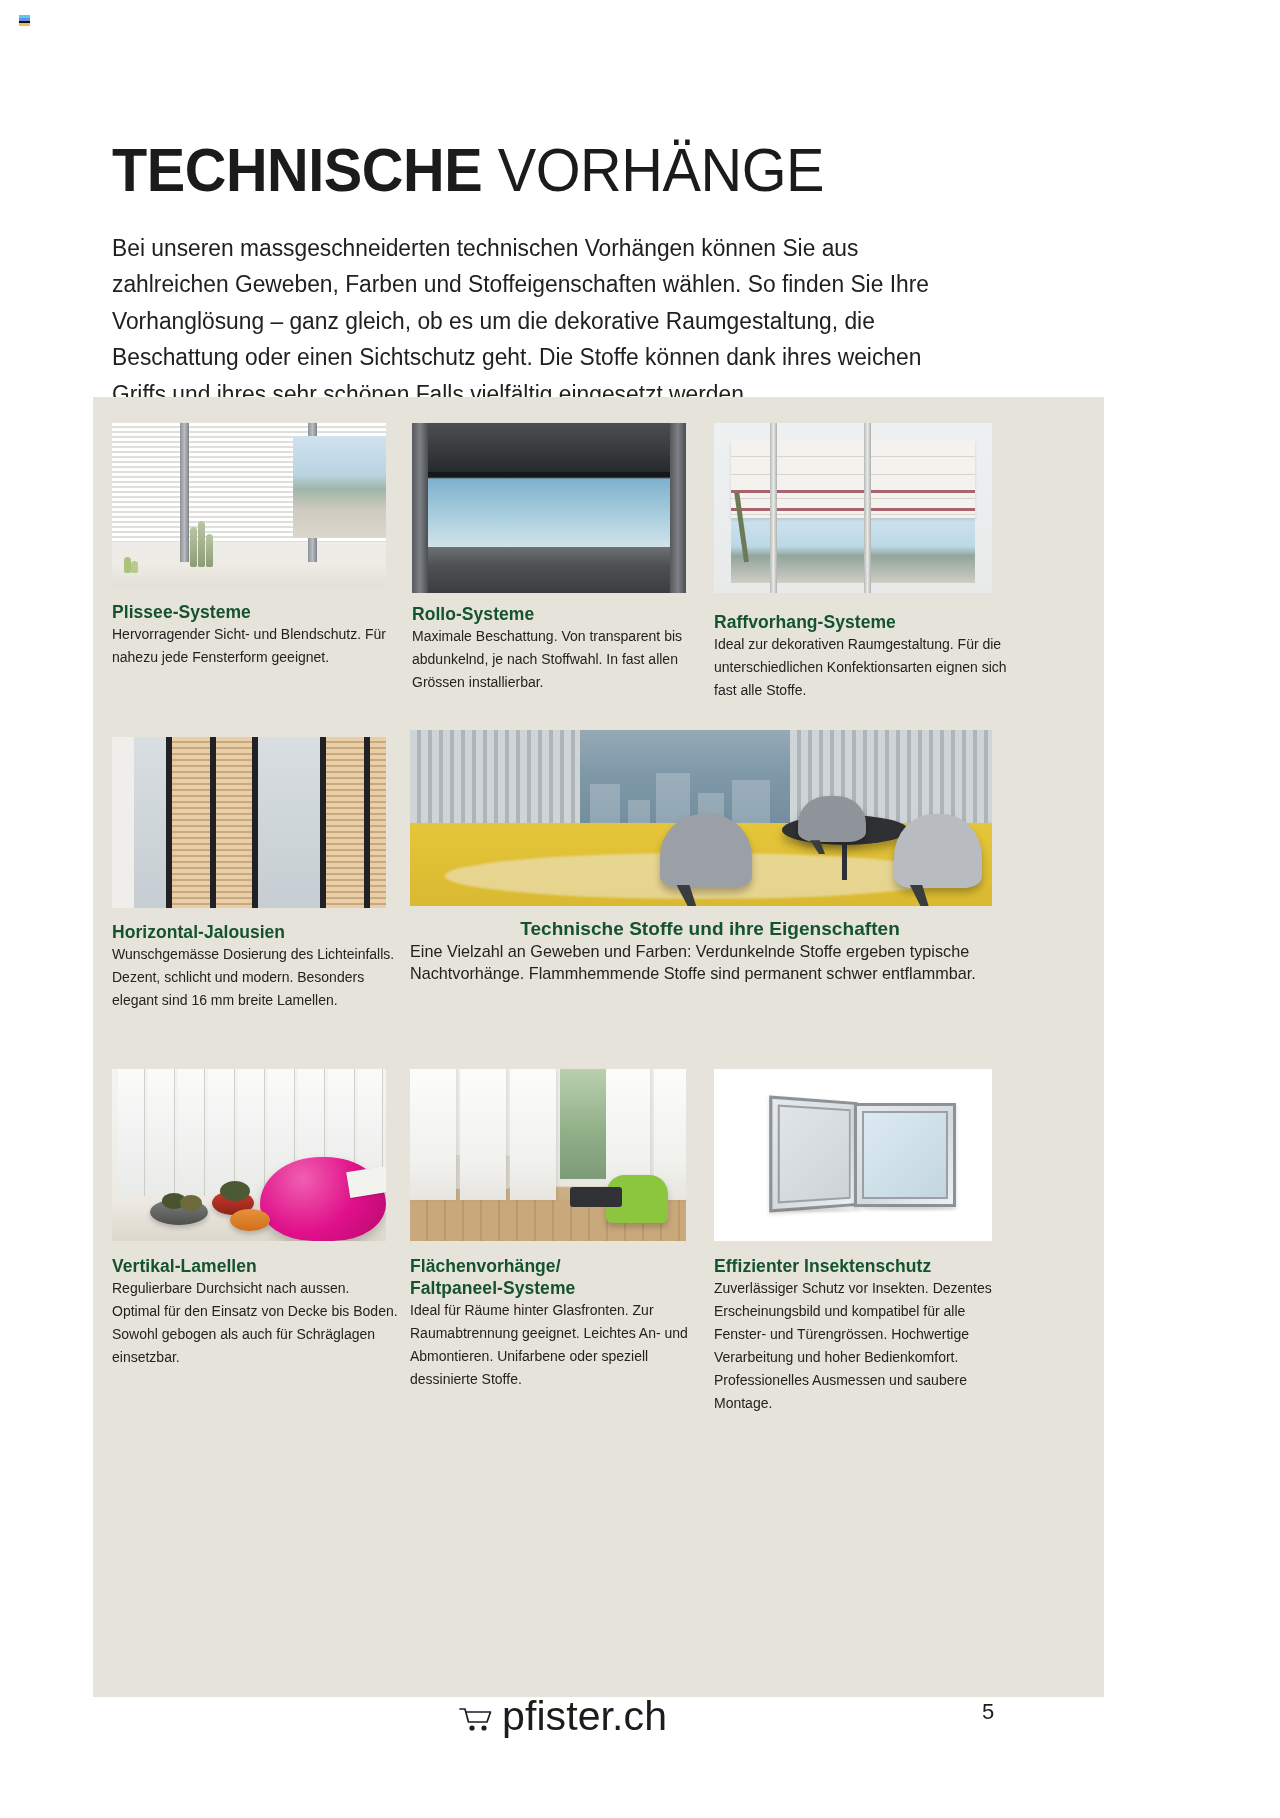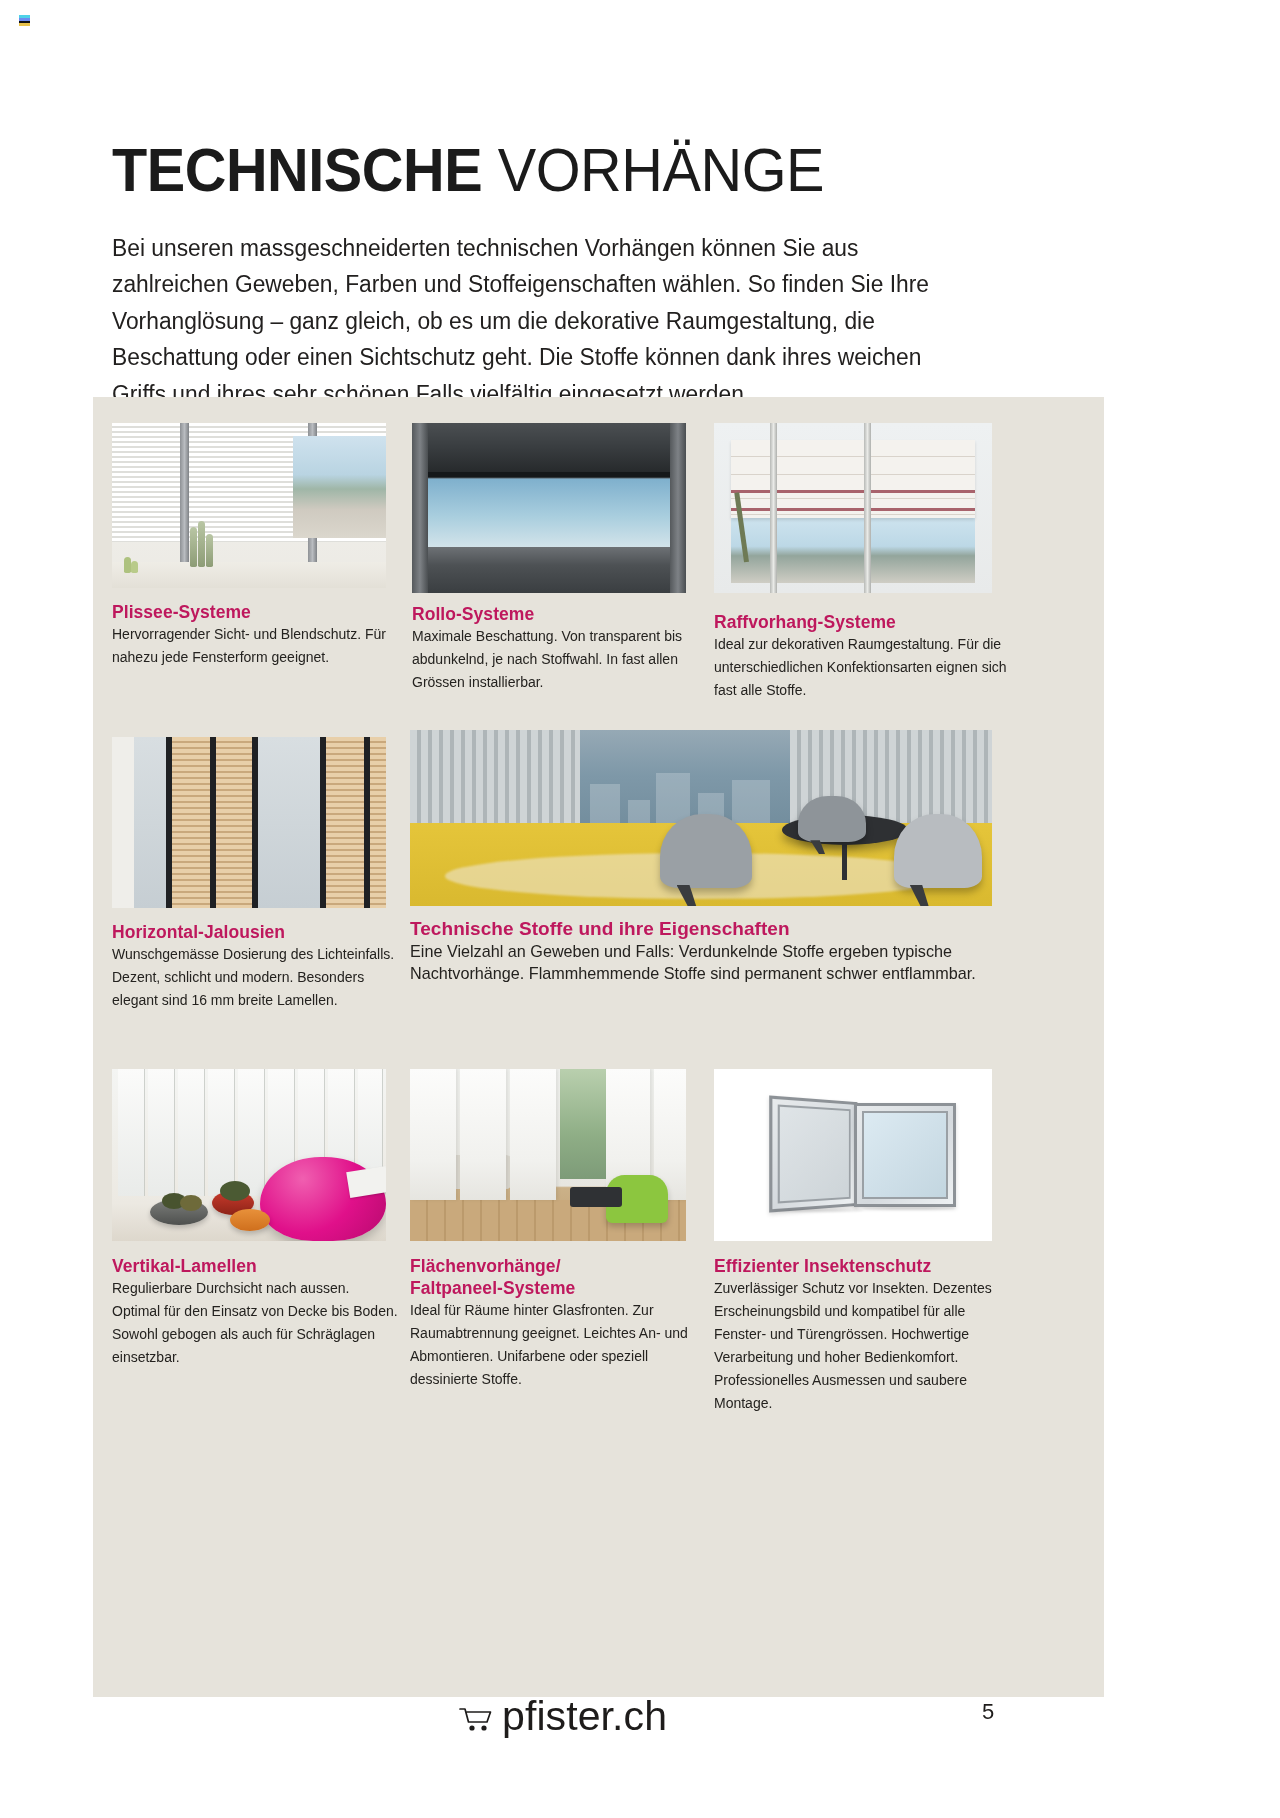--- a/index.html
+++ b/index.html
@@ -78,30 +78,30 @@
   .card { position: absolute; }
   .card .thumb {
     position: absolute;
     left: 0; top: 0;
     overflow: hidden;
     background: #cfcfcb;
   }
   .card-title {
     font-size: 17.5px;
     font-weight: 700;
-    color: #be185d;
+    color: #14532d;
     letter-spacing: 0.05px;
     line-height: 22px;
   }
   .card-body {
     font-size: 14px;
     line-height: 23px;
     color: #24221f;
   }
-  .narrow .card-title { font-family: "Liberation Sans Narrow","Liberation Sans",sans-serif; font-size: 19px; }
+  .narrow .card-title { font-family: "Liberation Sans Narrow","Liberation Sans",sans-serif; font-size: 19px; text-align: center; }
   .narrow .card-body  { font-family: "Liberation Sans Narrow","Liberation Sans",sans-serif; font-size: 16.2px; line-height: 22px; }
 
   
   .footer {
     position: absolute;
     left: 447px;
     top: 1693px;
     display: flex;
     align-items: baseline;
     gap: 0px;
@@ -455,21 +455,21 @@
         <div class="carpet"></div>
         <div class="table" style="left:372px; top:85px; width:126px; height:30px;"></div>
         <div class="tleg" style="left:432px; top:112px; height:38px;"></div>
         <div class="chair" style="left:250px; top:84px;  width:92px;  height:74px;"></div>
         <div class="chair" style="left:484px; top:84px;  width:88px;  height:74px; background:#b8bcc0;"></div>
         <div class="chair" style="left:388px; top:66px;  width:68px;  height:46px; background:#8e9499; border-radius:44% 44% 26% 26%/60% 60% 22% 22%;"></div>
       </div>
     </div>
     <div style="position:absolute;top:188px;left:0;width:600px;">
       <div class="card-title">Technische Stoffe und ihre Eigenschaften</div>
-      <div class="card-body">Eine Vielzahl an Geweben und Falls: Verdunkelnde Stoffe ergeben typische Nachtvorhänge. Flammhemmende Stoffe sind permanent schwer entflammbar.</div>
+      <div class="card-body">Eine Vielzahl an Geweben und Farben: Verdunkelnde Stoffe ergeben typische Nachtvorhänge. Flammhemmende Stoffe sind permanent schwer entflammbar.</div>
     </div>
   </div>
 
   <div class="card" style="left:112px; top:1069px; width:274px;">
     <div class="thumb" style="width:274px;height:172px;">
       <div class="ph vertikal">
         <div class="slat" style="left:6px;   width:26px;"></div>
         <div class="slat" style="left:36px;  width:26px;"></div>
         <div class="slat" style="left:66px;  width:26px;"></div>
         <div class="slat" style="left:96px;  width:26px;"></div>

